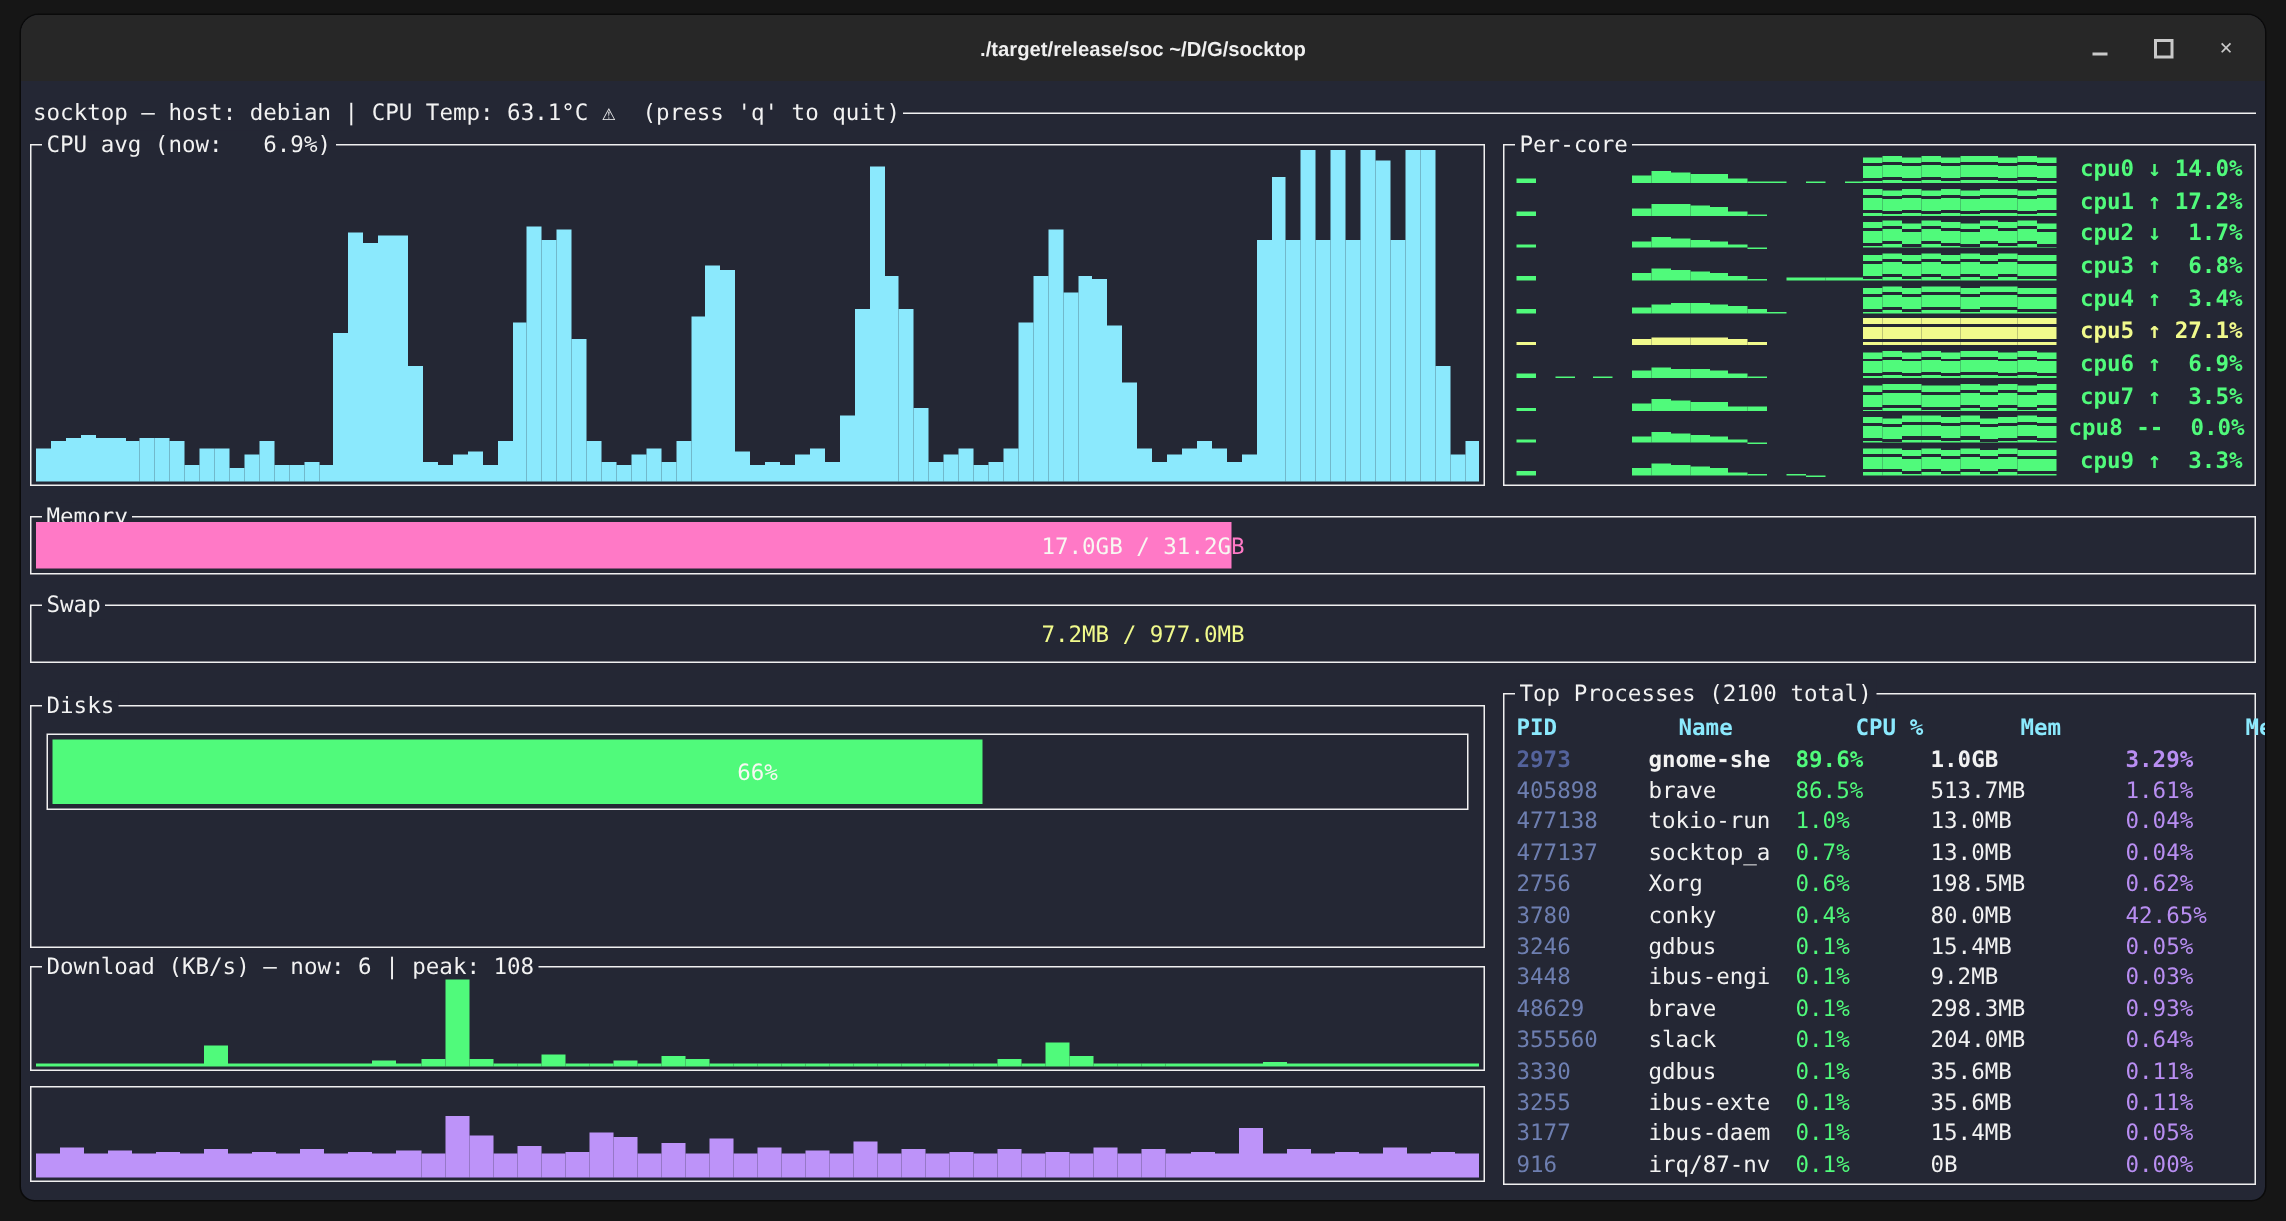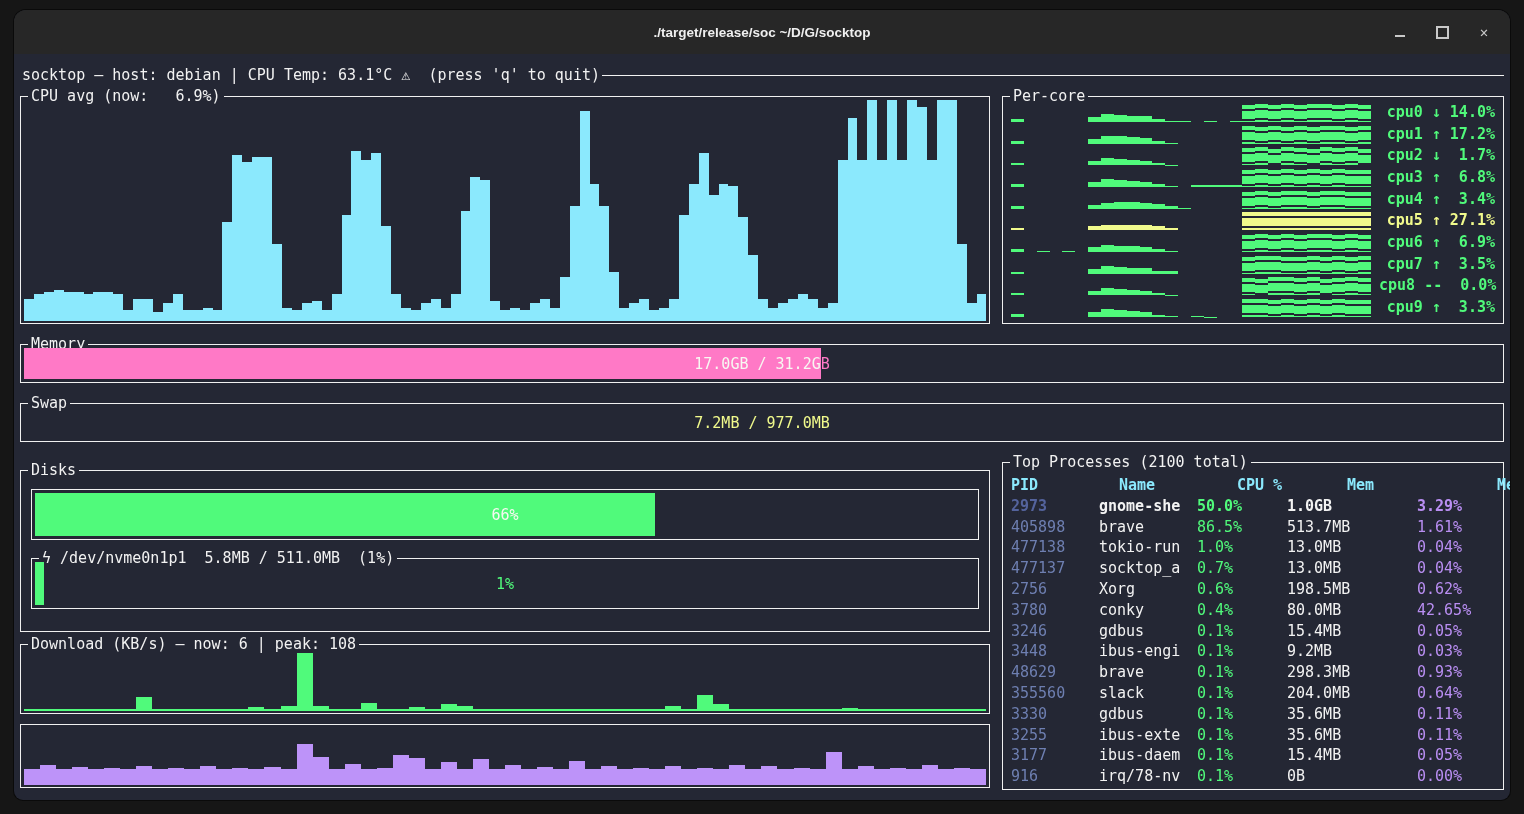--- a/index.html
+++ b/index.html
@@ -530,28 +530,20 @@
       <div class="leftcol">
         <div class="box disks-box">
           <span class="btitle">Disks</span>
           <div class="disk-sub">
             <div class="gauge">
                 <div class="gfill" style="width: 66%; background: rgb(80, 250, 123);"></div>
                 <div class="gtext" style="color: rgb(80, 250, 123);">66%</div>
                 <div class="gtext" style="color: rgb(248, 248, 242); clip-path: inset(0px 34% 0px 0px);">66%</div>
               </div>
           </div>
-          <div class="disk-sub">
-            <span class="btitle"><span>ϟ</span><span> /dev/nvme0n1p1  5.8MB / 511.0MB  (1%)</span></span>
-            <div class="gauge">
-                <div class="gfill" style="width: 1%; background: rgb(80, 250, 123);"></div>
-                <div class="gtext" style="color: rgb(80, 250, 123);">1%</div>
-                <div class="gtext" style="color: rgb(248, 248, 242); clip-path: inset(0px 99% 0px 0px);">1%</div>
-              </div>
-          </div>
         </div>
         <div class="box net-box">
           <span class="btitle">Download (KB/s) — now: 6 | peak: 108</span>
           <div class="bars">
               <div class="vbar" style="height: 3.47826%; min-height: 2px; background: rgb(80, 250, 123);"></div>
               <div class="vbar" style="height: 3.47826%; min-height: 2px; background: rgb(80, 250, 123);"></div>
               <div class="vbar" style="height: 3.47826%; min-height: 2px; background: rgb(80, 250, 123);"></div>
               <div class="vbar" style="height: 3.47826%; min-height: 2px; background: rgb(80, 250, 123);"></div>
               <div class="vbar" style="height: 3.47826%; min-height: 2px; background: rgb(80, 250, 123);"></div>
               <div class="vbar" style="height: 3.47826%; min-height: 2px; background: rgb(80, 250, 123);"></div>
@@ -681,32 +673,32 @@
         <span class="btitle">Top Processes (2100 total)</span>
         <div class="proc-grid">
           <div class="prow phead">
             <span>PID</span>
             <span>Name</span>
             <span>CPU %</span>
             <span>Mem</span>
             <span>Mem %</span>
           </div>
           <div>
-              <div class="prow bold"><span class="c-pid">2973</span><span class="c-name">gnome-she</span><span class="c-cpu">50.0%</span><span class="c-mem">1.0GB</span><span class="c-memp">3.29%</span></div>
+              <div class="prow bold"><span class="c-pid">2973</span><span class="c-name">gnome-she</span><span class="c-cpu">89.6%</span><span class="c-mem">1.0GB</span><span class="c-memp">3.29%</span></div>
               <div class="prow"><span class="c-pid">405898</span><span class="c-name">brave</span><span class="c-cpu">86.5%</span><span class="c-mem">513.7MB</span><span class="c-memp">1.61%</span></div>
               <div class="prow"><span class="c-pid">477138</span><span class="c-name">tokio-run</span><span class="c-cpu">1.0%</span><span class="c-mem">13.0MB</span><span class="c-memp">0.04%</span></div>
               <div class="prow"><span class="c-pid">477137</span><span class="c-name">socktop_a</span><span class="c-cpu">0.7%</span><span class="c-mem">13.0MB</span><span class="c-memp">0.04%</span></div>
               <div class="prow"><span class="c-pid">2756</span><span class="c-name">Xorg</span><span class="c-cpu">0.6%</span><span class="c-mem">198.5MB</span><span class="c-memp">0.62%</span></div>
               <div class="prow"><span class="c-pid">3780</span><span class="c-name">conky</span><span class="c-cpu">0.4%</span><span class="c-mem">80.0MB</span><span class="c-memp">42.65%</span></div>
               <div class="prow"><span class="c-pid">3246</span><span class="c-name">gdbus</span><span class="c-cpu">0.1%</span><span class="c-mem">15.4MB</span><span class="c-memp">0.05%</span></div>
               <div class="prow"><span class="c-pid">3448</span><span class="c-name">ibus-engi</span><span class="c-cpu">0.1%</span><span class="c-mem">9.2MB</span><span class="c-memp">0.03%</span></div>
               <div class="prow"><span class="c-pid">48629</span><span class="c-name">brave</span><span class="c-cpu">0.1%</span><span class="c-mem">298.3MB</span><span class="c-memp">0.93%</span></div>
               <div class="prow"><span class="c-pid">355560</span><span class="c-name">slack</span><span class="c-cpu">0.1%</span><span class="c-mem">204.0MB</span><span class="c-memp">0.64%</span></div>
               <div class="prow"><span class="c-pid">3330</span><span class="c-name">gdbus</span><span class="c-cpu">0.1%</span><span class="c-mem">35.6MB</span><span class="c-memp">0.11%</span></div>
               <div class="prow"><span class="c-pid">3255</span><span class="c-name">ibus-exte</span><span class="c-cpu">0.1%</span><span class="c-mem">35.6MB</span><span class="c-memp">0.11%</span></div>
               <div class="prow"><span class="c-pid">3177</span><span class="c-name">ibus-daem</span><span class="c-cpu">0.1%</span><span class="c-mem">15.4MB</span><span class="c-memp">0.05%</span></div>
-              <div class="prow"><span class="c-pid">916</span><span class="c-name">irq/78-nv</span><span class="c-cpu">0.1%</span><span class="c-mem">0B</span><span class="c-memp">0.00%</span></div>
+              <div class="prow"><span class="c-pid">916</span><span class="c-name">irq/87-nv</span><span class="c-cpu">0.1%</span><span class="c-mem">0B</span><span class="c-memp">0.00%</span></div>
             </div>
         </div>
       </div>
     </div>
   </div>
 </div>
 
 </body></html>

